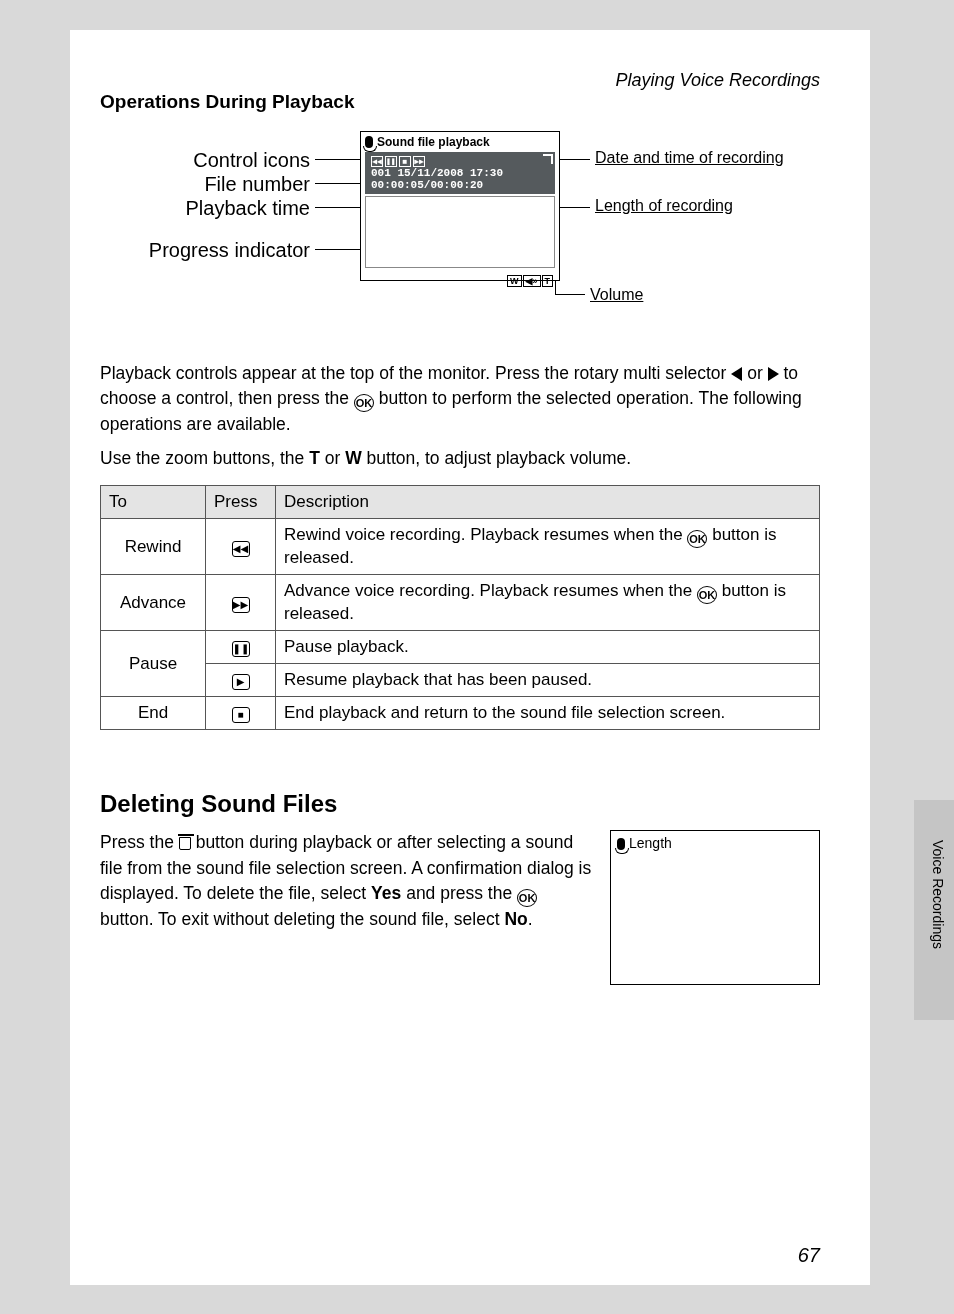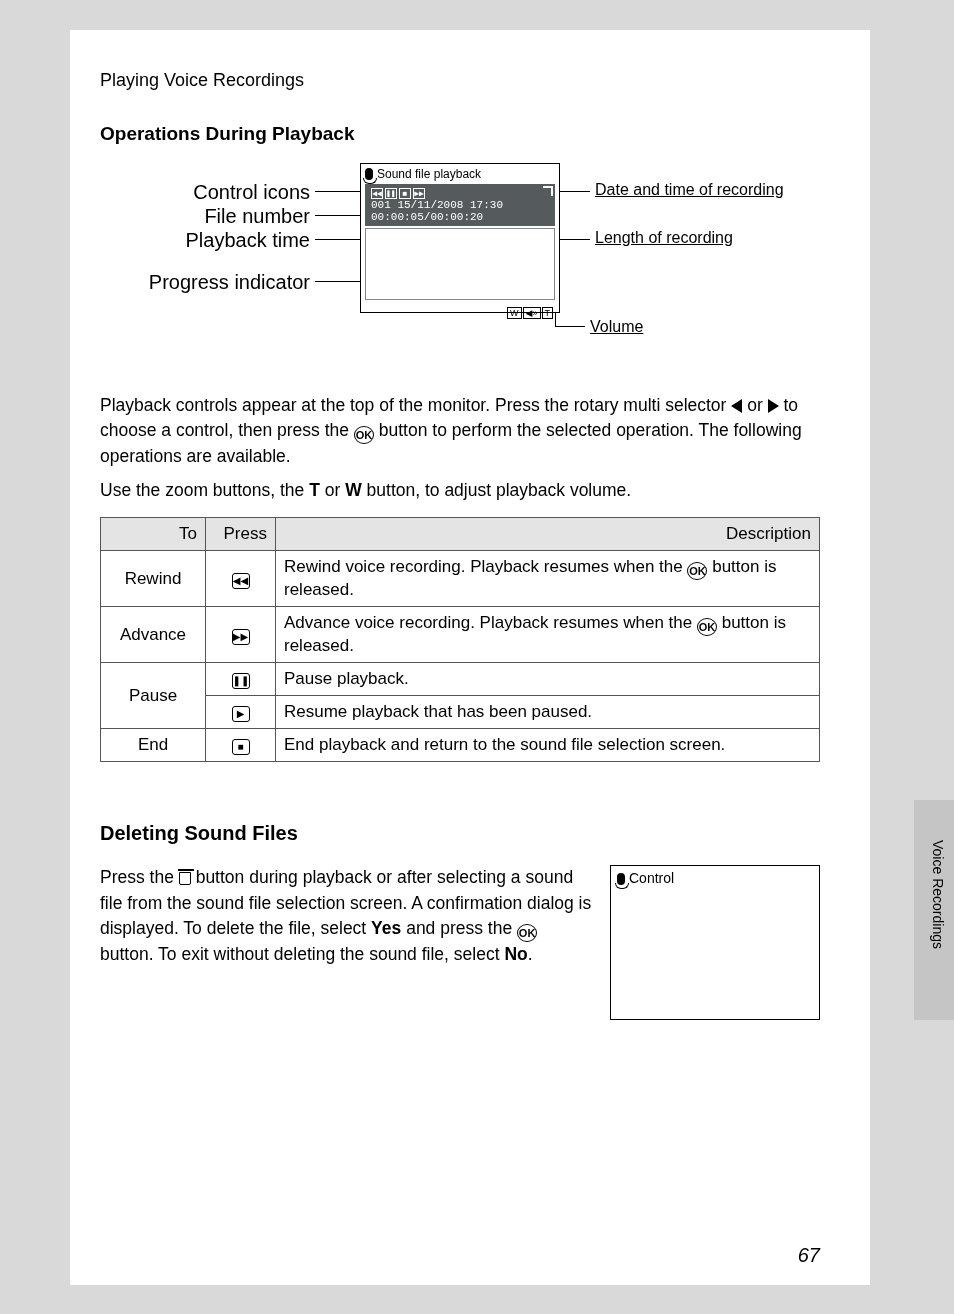--- a/index.html
+++ b/index.html
@@ -14,42 +14,43 @@
   .page {
     position: absolute;
     left: 70px;
     top: 30px;
     width: 800px;
     height: 1255px;
     background: #fff;
     padding: 40px 50px 40px 30px;
   }
   .hdr {
-    text-align: left;
+    text-align: right;
     font-size: 18px;
-    margin-bottom: 32px;
+    font-style: italic;
   }
   .subhead {
     font-weight: bold;
     font-size: 19px;
     margin-bottom: 18px;
   }
   .diagram {
     position: relative;
     height: 210px;
     margin-bottom: 20px;
   }
   .screen {
     position: absolute;
     left: 260px;
     top: 0;
     width: 200px;
     height: 150px;
     border: 1px solid #000;
     background: #fff;
+    font-weight: bold;
   }
   .screen-title {
     font-size: 12px;
     padding: 3px 4px;
   }
   .screen-dark {
     background: #555a5d;
     color: #fff;
     font-family: "Courier New", monospace;
     font-size: 11px;
@@ -117,37 +118,37 @@
     font-size:17px;
   }
   table.ops th, table.ops td {
     border:1px solid #555;
     padding:6px 8px;
     text-align:left;
   }
   table.ops th {
     background:#e4e4e4;
     font-weight:normal;
-    text-align:right;
+    text-align:left;
   }
   table.ops td.c { text-align:center; }
   .btn-ic {
     display:inline-block;
     border:1.5px solid #000;
     border-radius:3px;
     width:18px;height:16px;
     font-size:10px;
     line-height:14px;
     text-align:center;
   }
   .h2 {
     font-weight:bold;
-    font-size:20px;
+    font-size:24px;
     margin-top:60px;
-    margin-bottom:20px;
+    margin-bottom:12px;
   }
   .del-wrap { display:flex; gap:18px; }
   .del-text { flex:1; font-size:17.5px; line-height:1.45; }
   .del-scrn {
     width:210px; height:155px;
     border:1px solid #000;
     background:#fff;
   }
   .del-title { font-size:14px; padding:4px 6px; }
   .del-dark {
@@ -285,18 +286,18 @@
     </tr>
   </tbody>
     </table>
 
   <div class="h2">Deleting Sound Files</div>
   <div class="del-wrap">
     <div class="del-text">
       <span>Press the </span><span class="trash"></span><span> button during playback or after selecting a sound file from the sound file selection screen. A confirmation dialog is displayed. To delete the file, select </span><b>Yes</b><span> and press the </span><span class="inline-icon">OK</span><span> button. To exit without deleting the sound file, select </span><b>No</b><span>.</span>
     </div>
     <div class="del-scrn">
-      <div class="del-title"><span class="mic"></span><span>Control</span></div>
+      <div class="del-title"><span class="mic"></span><span>Length</span></div>
     </div>
   </div>
 
   <div class="pgnum">67</div>
 </div>
 
 </body></html>

